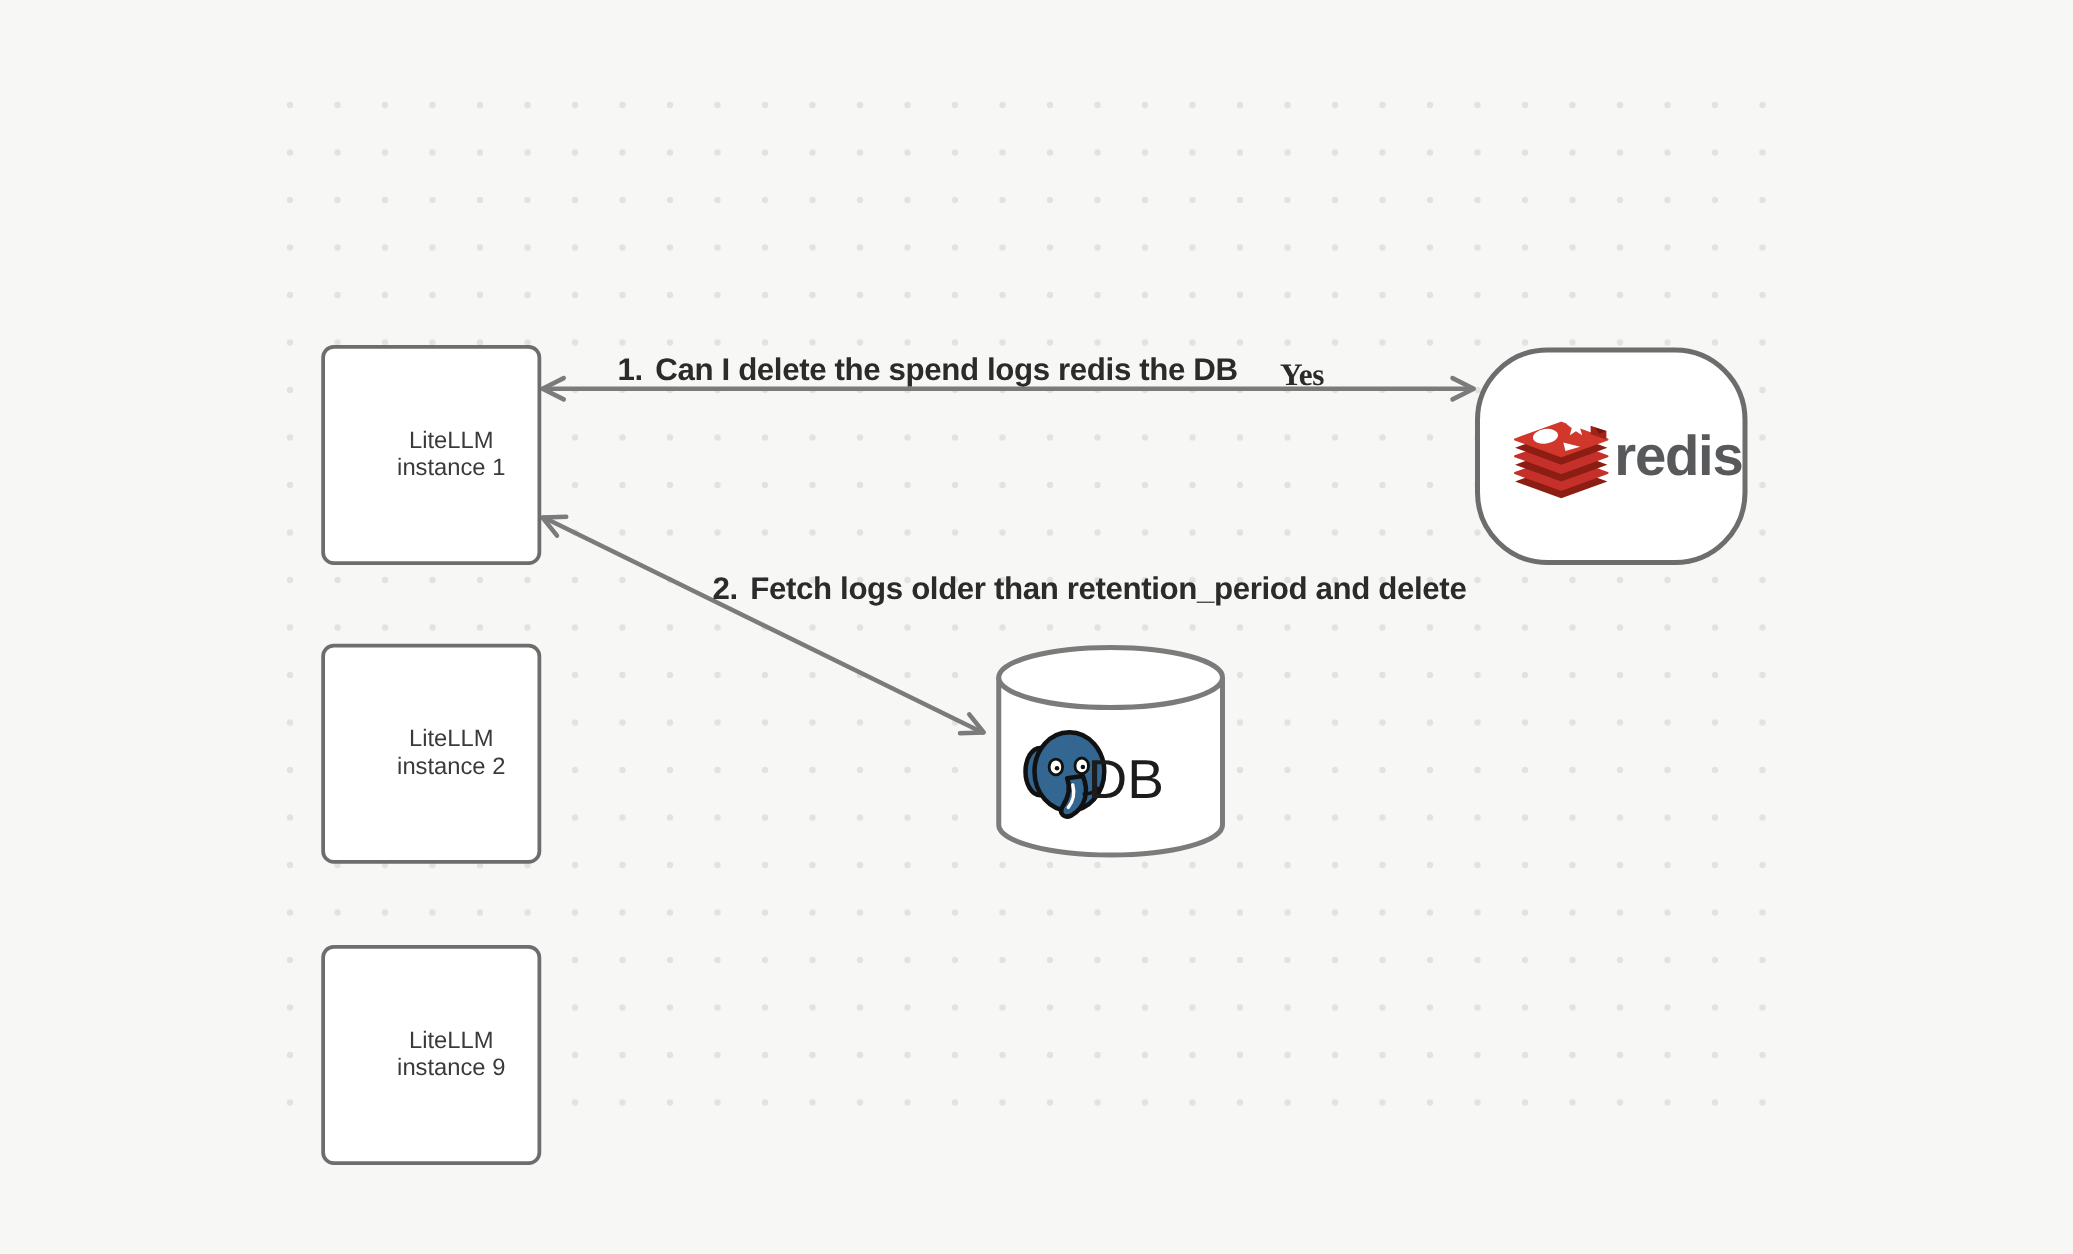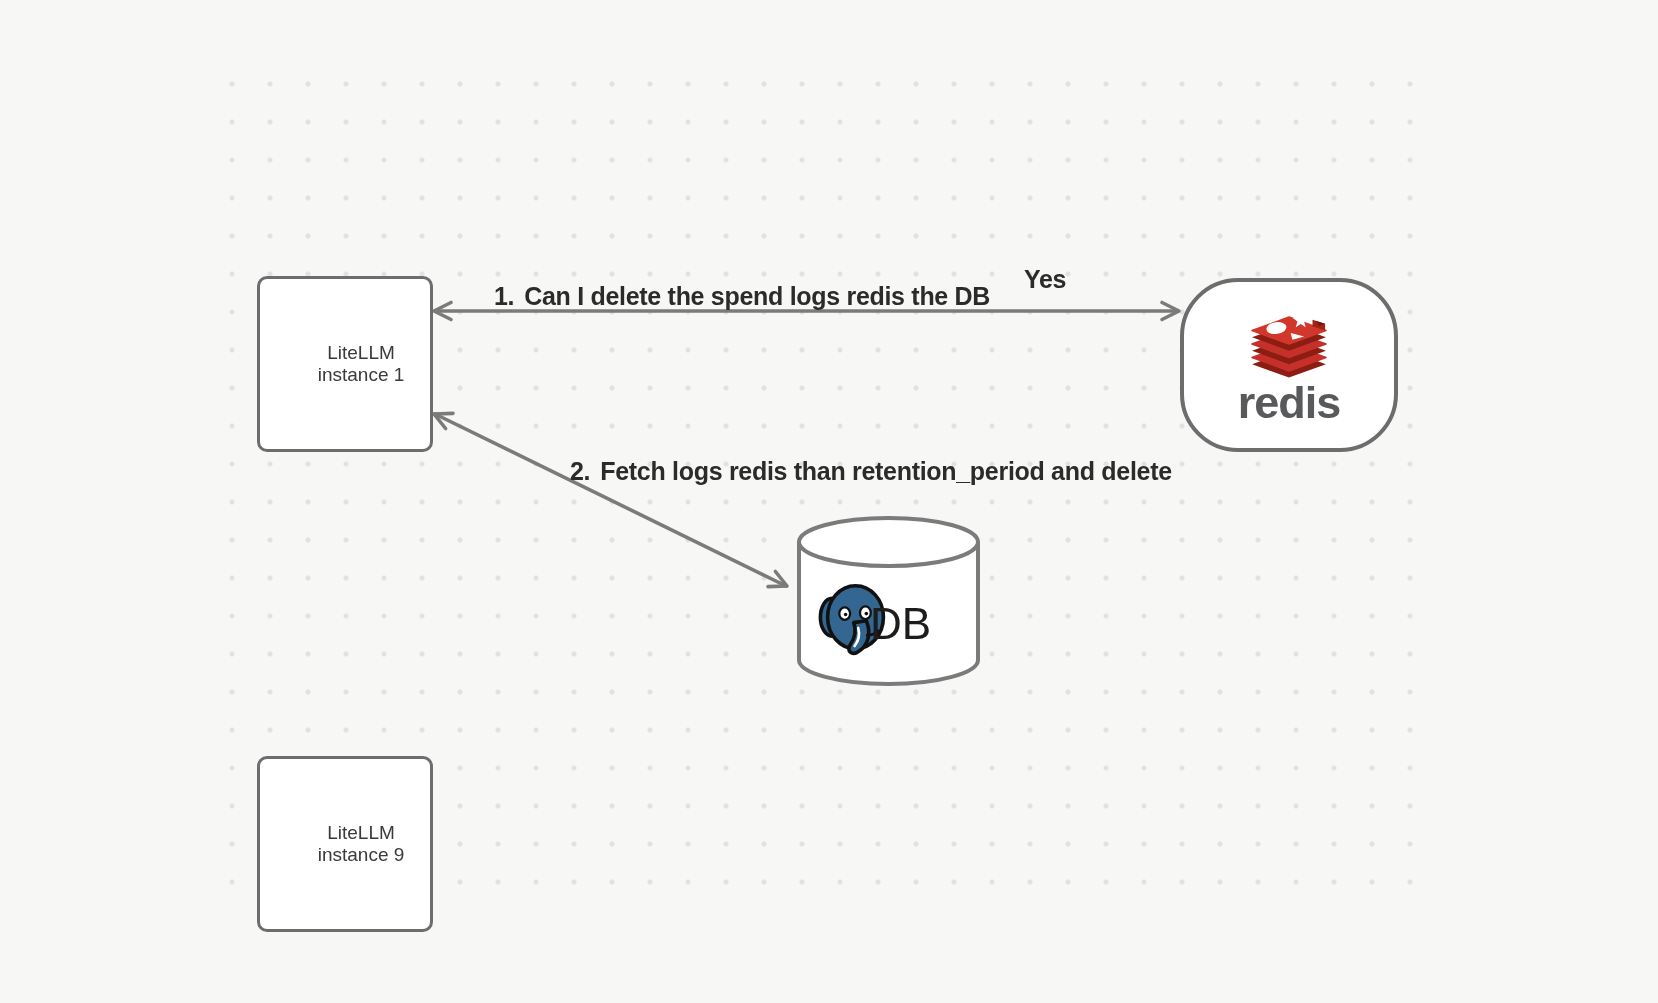--- a/index.html
+++ b/index.html
@@ -48,22 +48,22 @@
   .node-2 { left: 257px; top: 515px; }
   .node-3 { left: 257px; top: 756px; }
   .redis-node {
     position: absolute;
     box-sizing: border-box;
     left: 1180px; top: 278px;
     width: 218px; height: 174px;
     background: #ffffff;
     border: 4px solid #6d6d6d;
     border-radius: 58px;
-    display: flex; flex-direction: column;
-    align-items: center; justify-content: center;
+    display: flex; flex-direction: row;
+    align-items: center; justify-content: flex-end;
   }
   .redis-wordmark {
     font-size: 45px; font-weight: bold;
     color: #58595b; line-height: 0.9;
     letter-spacing: -1px;
     margin-top: 1px;
   }
   .db-node {
     position: absolute;
     left: 795px; top: 514px;
@@ -78,21 +78,21 @@
   }
   .edge-label {
     position: absolute;
     display: flex; gap: 10px;
     font-weight: bold; font-size: 25px;
     letter-spacing: -0.3px;
     color: #2b2b2b; line-height: 1.1;
     white-space: nowrap;
   }
   .edge-label-1 { left: 494px; top: 283px; }
-  .edge-label-yes { left: 1024px; top: 266px; }
+  .edge-label-yes { left: 1024px; top: 287px; font-family: Liberation Serif, serif; }
   .edge-label-2 { left: 570px; top: 458px; }
 </style>
 </head>
 <body>
 
 <div class="canvas">
 
   <div class="dot-grid"></div>
 
   <svg class="edges" viewBox="0 0 1658 1003">
@@ -105,20 +105,23 @@
 
     <g>
       <line class="edge-stroke" x1="435" y1="414" x2="786" y2="586"></line>
       <polyline class="edge-stroke" points="445.6,428.5 434,414 453,413.4"></polyline>
       <polyline class="edge-stroke" points="775.4,571.5 787,586 768,586.6"></polyline>
     </g>
   </svg>
 
   <div class="node node-1">
     <span>LiteLLM instance 1</span>
+  </div>
+  <div class="node node-2">
+    <span>LiteLLM instance 2</span>
   </div>
   <div class="node node-3">
     <span>LiteLLM instance 9</span>
   </div>
 
   <div class="redis-node">
     <svg width="84" height="76" viewBox="0 0 100 90">
 
       <path d="M6,69 L50,53 L94,69 L50,85 Z" fill="#8c1d12"></path>
       <path d="M6,61 L50,45 L94,61 L50,77 Z" fill="#c6302b" stroke="#c6302b" stroke-width="2" stroke-linejoin="round"></path>
@@ -162,16 +165,16 @@
 
   <div class="edge-label edge-label-1">
     <span>1.</span>
     <span>Can I delete the spend logs redis the DB</span>
   </div>
   <div class="edge-label edge-label-yes">
     <span>Yes</span>
   </div>
   <div class="edge-label edge-label-2">
     <span>2.</span>
-    <span>Fetch logs redis than retention_period and delete</span>
+    <span>Fetch logs older than retention_period and delete</span>
   </div>
 
 </div>
 
 </body></html>

